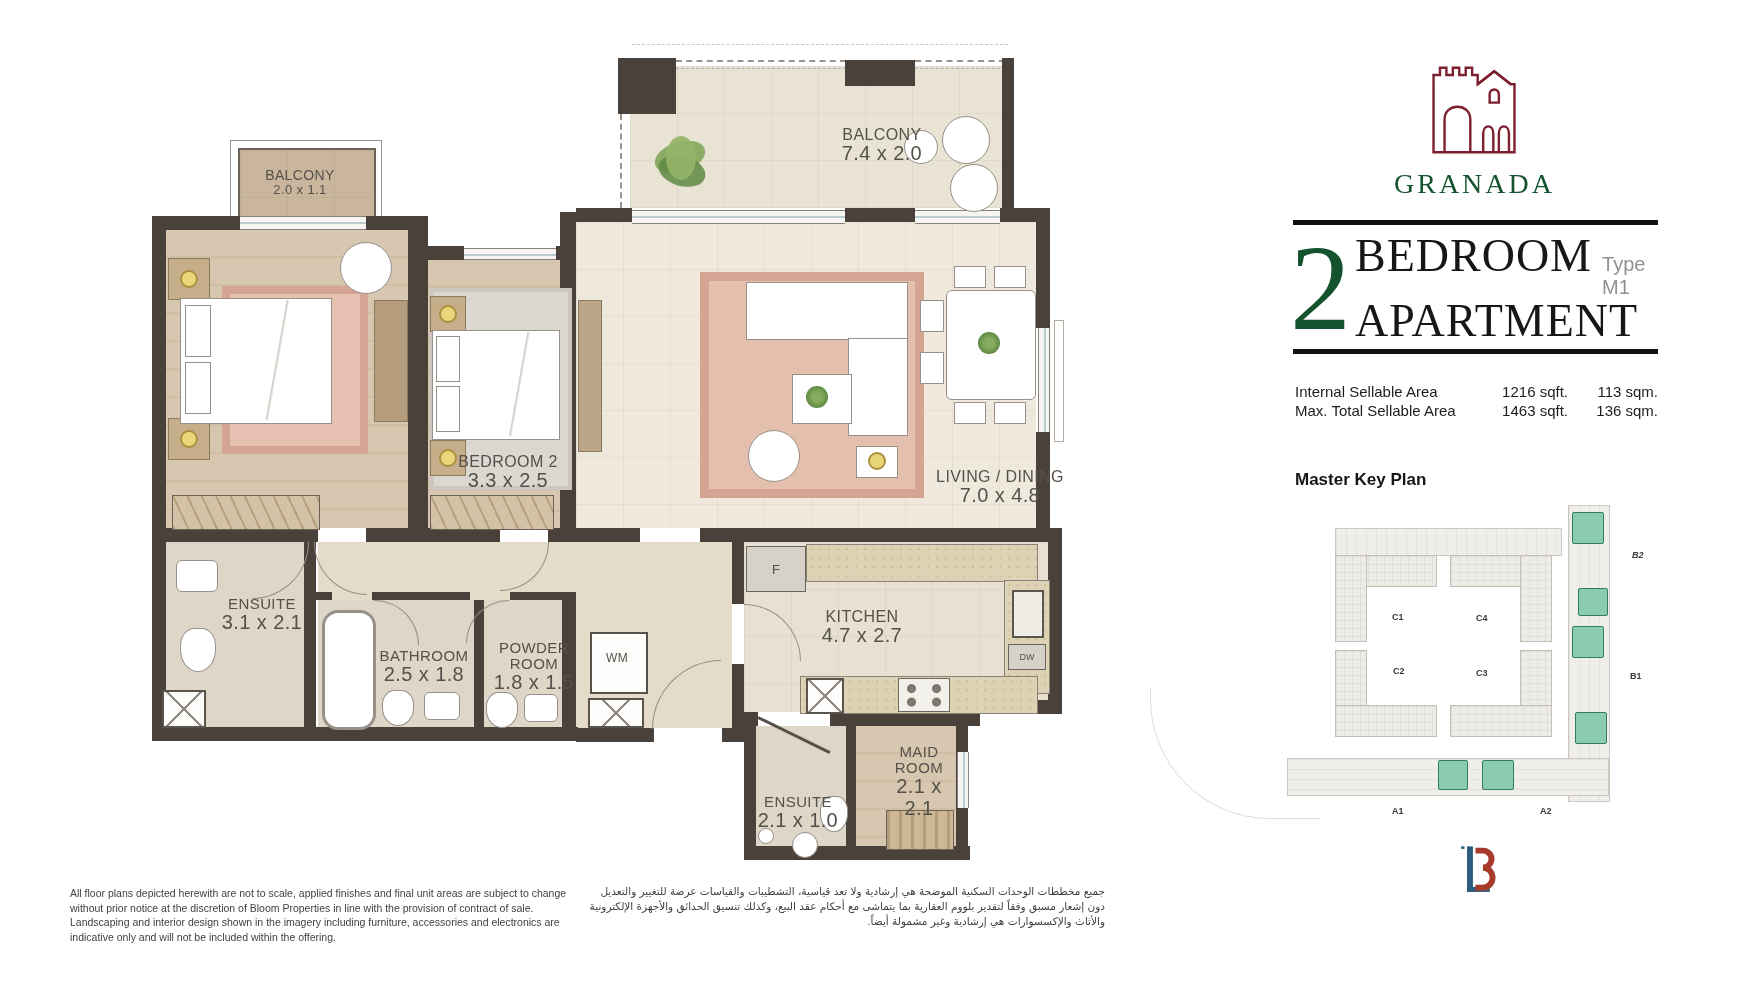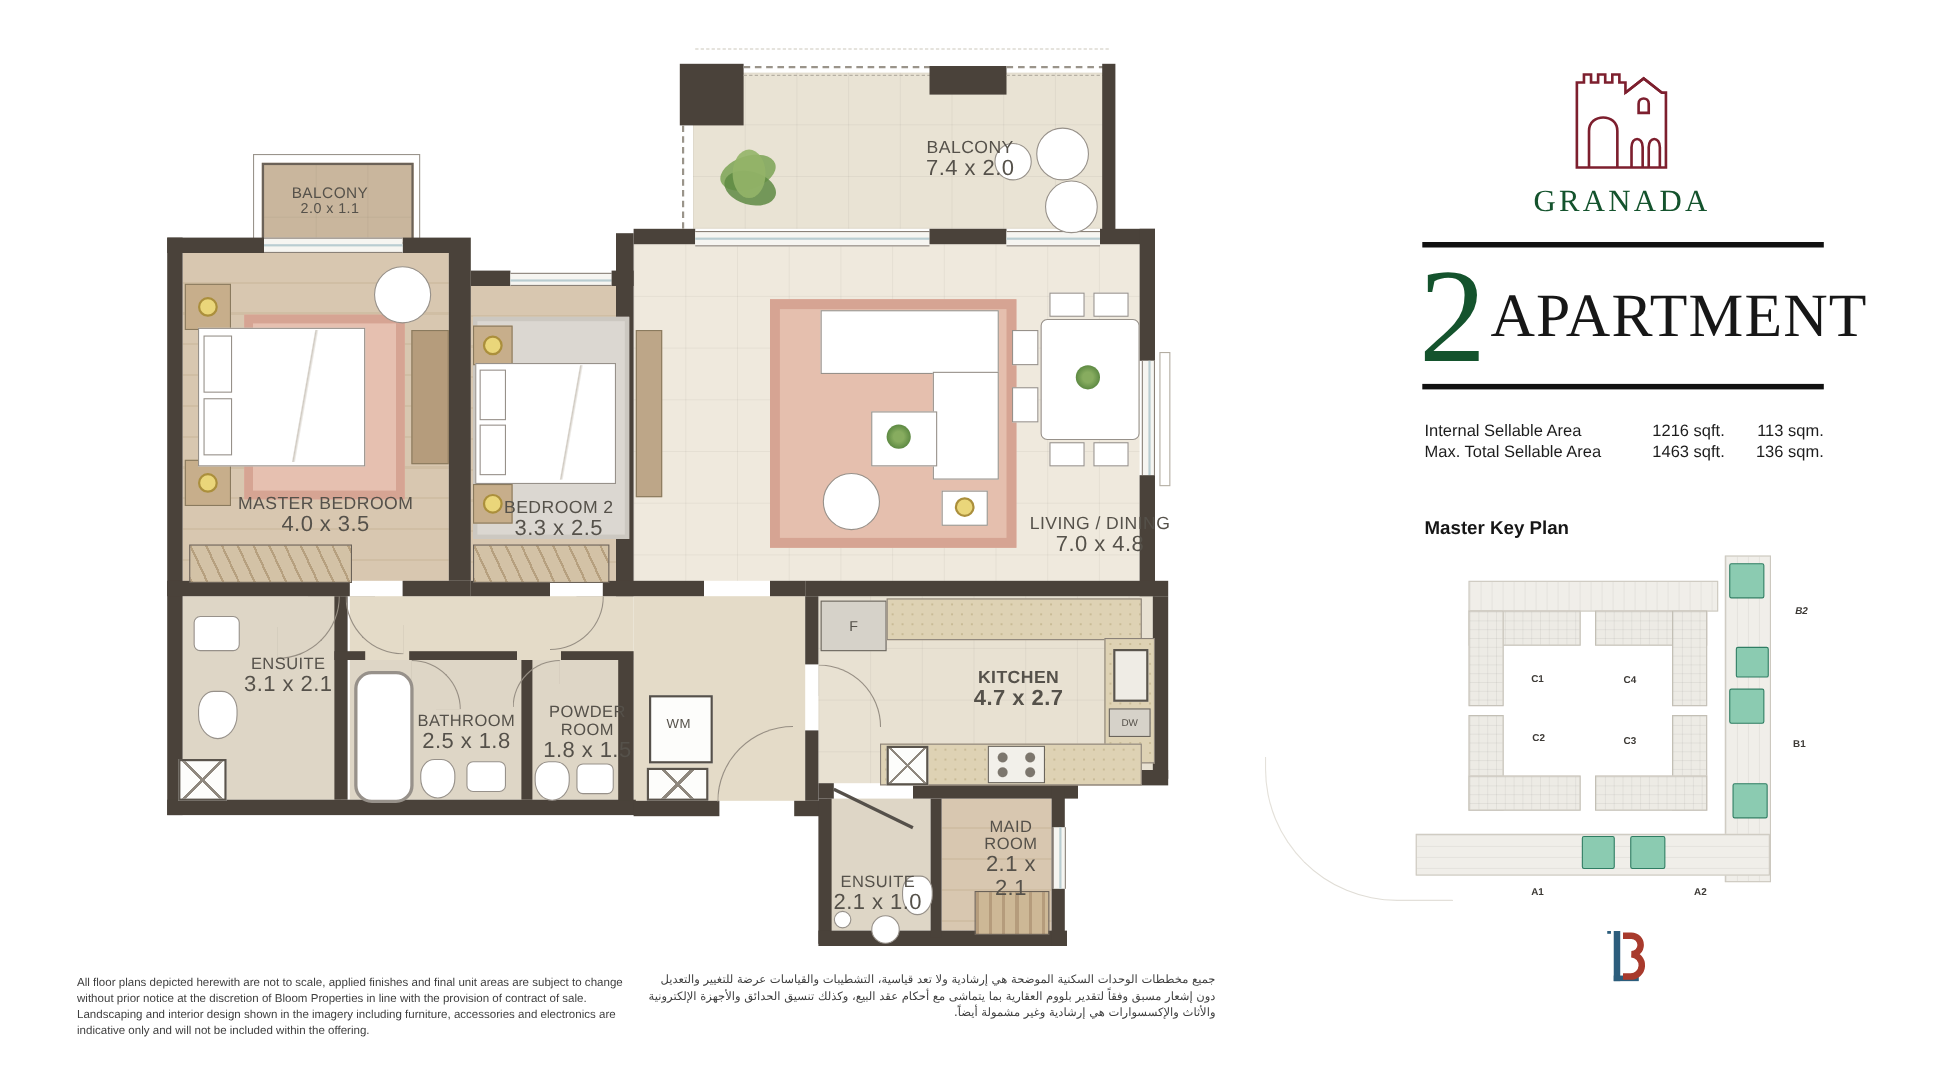--- a/index.html
+++ b/index.html
@@ -232,45 +232,41 @@
   <div class="furn round" style="left:758px;top:828px;width:14px;height:14px;"></div>
 
   <div class="room-label" style="left:230px;top:168px;width:140px;font-size:14px;">
     <div>BALCONY</div>
     <div class="dims" style="font-size:13px;">2.0 x 1.1</div>
   </div>
   <div class="room-label" style="left:792px;top:126px;width:180px;">
     <div>BALCONY</div>
     <div class="dims">7.4 x 2.0</div>
   </div>
-  <div class="room-label" style="left:186px;top:450px;width:220px;">
-    <div>MASTER BEDROOM</div>
-    <div class="dims">4.0 x 3.5</div>
-  </div>
   <div class="room-label" style="left:418px;top:453px;width:180px;">
     <div>BEDROOM 2</div>
     <div class="dims">3.3 x 2.5</div>
   </div>
   <div class="room-label" style="left:890px;top:468px;width:220px;">
     <div>LIVING / DINING</div>
     <div class="dims">7.0 x 4.8</div>
   </div>
   <div class="room-label small-label" style="left:182px;top:596px;width:160px;">
     <div>ENSUITE</div>
     <div class="dims">3.1 x 2.1</div>
   </div>
   <div class="room-label small-label" style="left:344px;top:648px;width:160px;">
     <div>BATHROOM</div>
     <div class="dims">2.5 x 1.8</div>
   </div>
   <div class="room-label small-label" style="left:482px;top:640px;width:104px;">
     <div>POWDER ROOM</div>
     <div class="dims">1.8 x 1.5</div>
   </div>
-  <div class="room-label" style="left:836px;top:608px;width:180px;font-weight:bold;">
+  <div class="room-label" style="left:772px;top:608px;width:180px;">
     <div>KITCHEN</div>
     <div class="dims">4.7 x 2.7</div>
   </div>
   <div class="room-label small-label" style="left:880px;top:744px;width:78px;">
     <div>MAID ROOM</div>
     <div class="dims">2.1 x 2.1</div>
   </div>
   <div class="room-label small-label" style="left:748px;top:794px;width:100px;">
     <div>ENSUITE</div>
     <div class="dims">2.1 x 1.0</div>
@@ -291,22 +287,26 @@
       </g>
     </svg>
   </div>
   <div class="abs serif maroon" style="left:153px;top:168px;width:363px;text-align:center;font-size:28px;letter-spacing:3px;"><span>GRANADA</span></div>
 
   <div class="rule" style="left:153px;top:220px;width:365px;"></div>
 
   <div class="abs" style="left:150px;top:232px;width:368px;height:112px;display:flex;align-items:center;">
     <div class="serif maroon" style="font-size:122px;line-height:.84;font-weight:400;"><span>2</span></div>
     <div style="margin-left:4px;">
+      <div style="display:flex;align-items:baseline;">
+        <span class="serif" style="font-size:46px;line-height:.95;color:#171717;letter-spacing:1px;">BEDROOM</span>
+        <span style="font-size:20px;color:#919191;margin-left:10px;">Type M1</span>
+      </div>
       <div>
-        <span class="serif" style="font-size:56px;line-height:.95;color:#171717;letter-spacing:1px;">APARTMENT</span>
+        <span class="serif" style="font-size:46px;line-height:.95;color:#171717;letter-spacing:1px;">APARTMENT</span>
       </div>
     </div>
   </div>
 
   <div class="rule" style="left:153px;top:349px;width:365px;"></div>
 
   <div class="abs" style="left:155px;top:382px;width:363px;">
     <div class="area-row">
       <span class="lbl">Internal Sellable Area</span>
       <span class="sqft">1216 sqft.</span>

